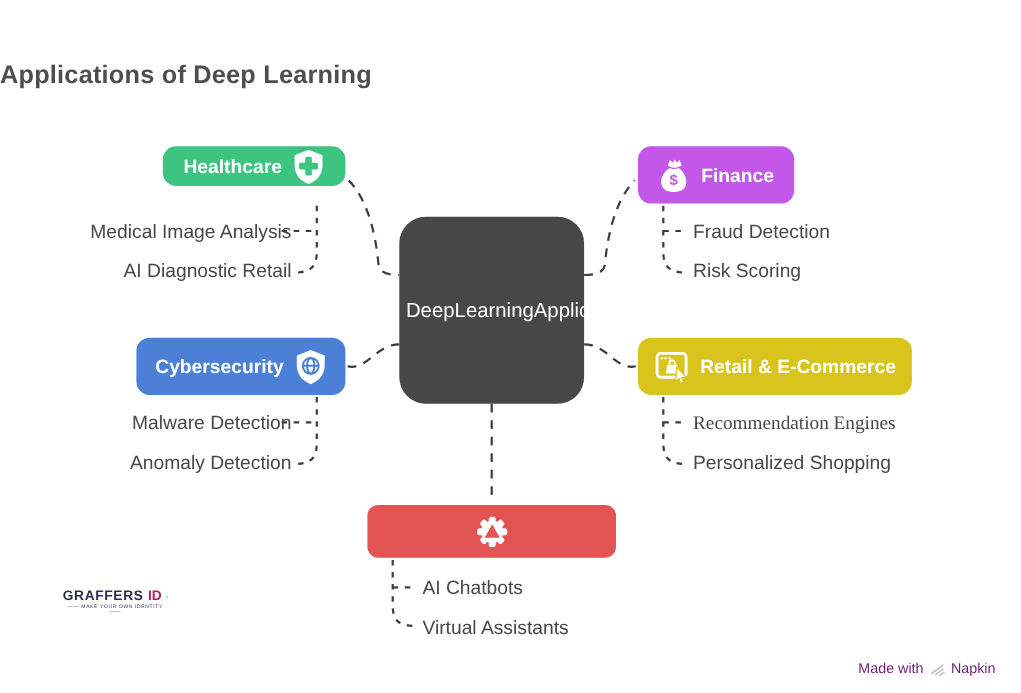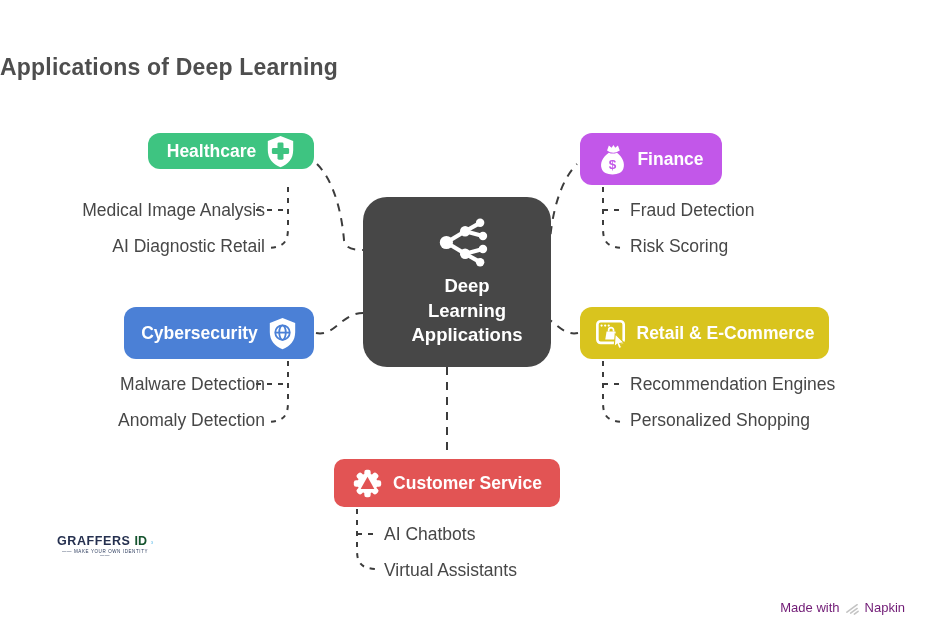--- a/index.html
+++ b/index.html
@@ -14,32 +14,32 @@
   .node{position:absolute;display:flex;align-items:center;justify-content:center;
         gap:10px;color:#ffffff;font-weight:700;font-size:17.5px;border-radius:12px;
         white-space:nowrap;}
   #node-healthcare{left:148px;top:133px;width:166px;height:36px;}
   #node-finance{left:580px;top:133px;width:142px;height:52px;}
   #node-cybersecurity{left:124px;top:307px;width:190px;height:52px;}
   #node-retail{left:580px;top:307px;width:249px;height:52px;}
   #node-customer-service{left:334px;top:459px;width:226px;height:48px;border-radius:10px;}
 
   #node-central{left:363px;top:197px;width:168px;height:170px;border-radius:24px;
-        flex-direction:column;gap:0;font-weight:700;font-size:18.5px;line-height:1.32;padding-left:20px;}
+        flex-direction:row;gap:0;font-weight:400;font-size:18.5px;line-height:1.32;}
   #node-central .icon-wrap{margin-bottom:5px;}
 
   .sub{position:absolute;font-size:17.5px;line-height:24px;color:#474747;white-space:nowrap;}
   .sub.right-al{text-align:right;}
 
   .icon-wrap{display:flex;align-items:center;justify-content:center;}
 
   .glogo{position:absolute;left:57px;top:535px;width:96px;text-align:center;line-height:1;}
   .glogo .row{display:flex;align-items:baseline;justify-content:space-between;}
   .glogo .g-name{color:#25304f;font-weight:800;font-size:12.5px;letter-spacing:.6px;}
-  .glogo .g-id{color:#14532d;font-weight:800;font-size:12.5px;}
+  .glogo .g-id{color:#be185d;font-weight:800;font-size:12.5px;}
   .glogo sup{color:#53b7e8;font-size:6px;}
   .glogo .tagline{font-size:4.5px;letter-spacing:.6px;color:#2a3a5c;margin-top:2px;}
 
   .napkin{position:absolute;right:23px;bottom:15px;display:flex;align-items:center;
           gap:5px;color:#701a75;font-size:13px;}
 </style>
 </head>
 <body>
 
 <div class="canvas">
@@ -148,37 +148,36 @@
             <circle cx="10.8" cy="7.6" r="1.2"></circle>
             <circle cx="14.6" cy="7.6" r="1.2"></circle>
         </g>
         <path d="M14.5,14 v-1.6 a2.6,2.6 0 0 1 5.2,0 V14" fill="none" stroke="#ffffff" stroke-width="1.8"></path>
         <path d="M12.3,14 h9.4 l1.4,8.5 h-12.2 Z" fill="#ffffff"></path>
         <path d="M21.5,16.5 L31,26 L26.3,26.6 L28.4,31 L25.3,32 L23.6,27.4 L20.4,30.2 Z" fill="#ffffff" stroke="currentColor" stroke-width="1.2"></path>
       </svg>
     </span>
     <span>Retail &amp; E-Commerce</span>
   </div>
-  <div class="sub" style="left:630px;top:372px;">Recommendation Engines</div>
+  <div class="sub" style="left:630px;top:372px;font-family:Liberation Serif, serif;">Recommendation Engines</div>
   <div class="sub" style="left:630px;top:408px;">Personalized Shopping</div>
 
   <div class="node" id="node-customer-service" style="background-color: rgb(226, 84, 84);">
     <span class="icon-wrap" style="color: rgb(226, 84, 84);">
       <svg width="31" height="31" viewBox="0 0 34 34">
         <g fill="#ffffff">
           <rect x="13.5" y="2" width="7" height="30" rx="2.5"></rect>
           <rect x="2" y="13.5" width="30" height="7" rx="2.5"></rect>
           <rect x="13.5" y="2" width="7" height="30" rx="2.5" transform="rotate(45 17 17)"></rect>
           <rect x="13.5" y="2" width="7" height="30" rx="2.5" transform="rotate(-45 17 17)"></rect>
           <circle cx="17" cy="17" r="11"></circle>
         </g>
         <polygon points="17,9.5 24.5,23 9.5,23" fill="currentColor"></polygon>
       </svg>
     </span>
-    <span>Customer Service</span>
   </div>
   <div class="sub" style="left:384px;top:522px;">AI Chatbots</div>
   <div class="sub" style="left:384px;top:558px;">Virtual Assistants</div>
 
   <div class="glogo">
     <div class="row">
       <span class="g-name">GRAFFERS</span>
         <span class="g-id">ID</span>
         <sup>³</sup>
     </div>

